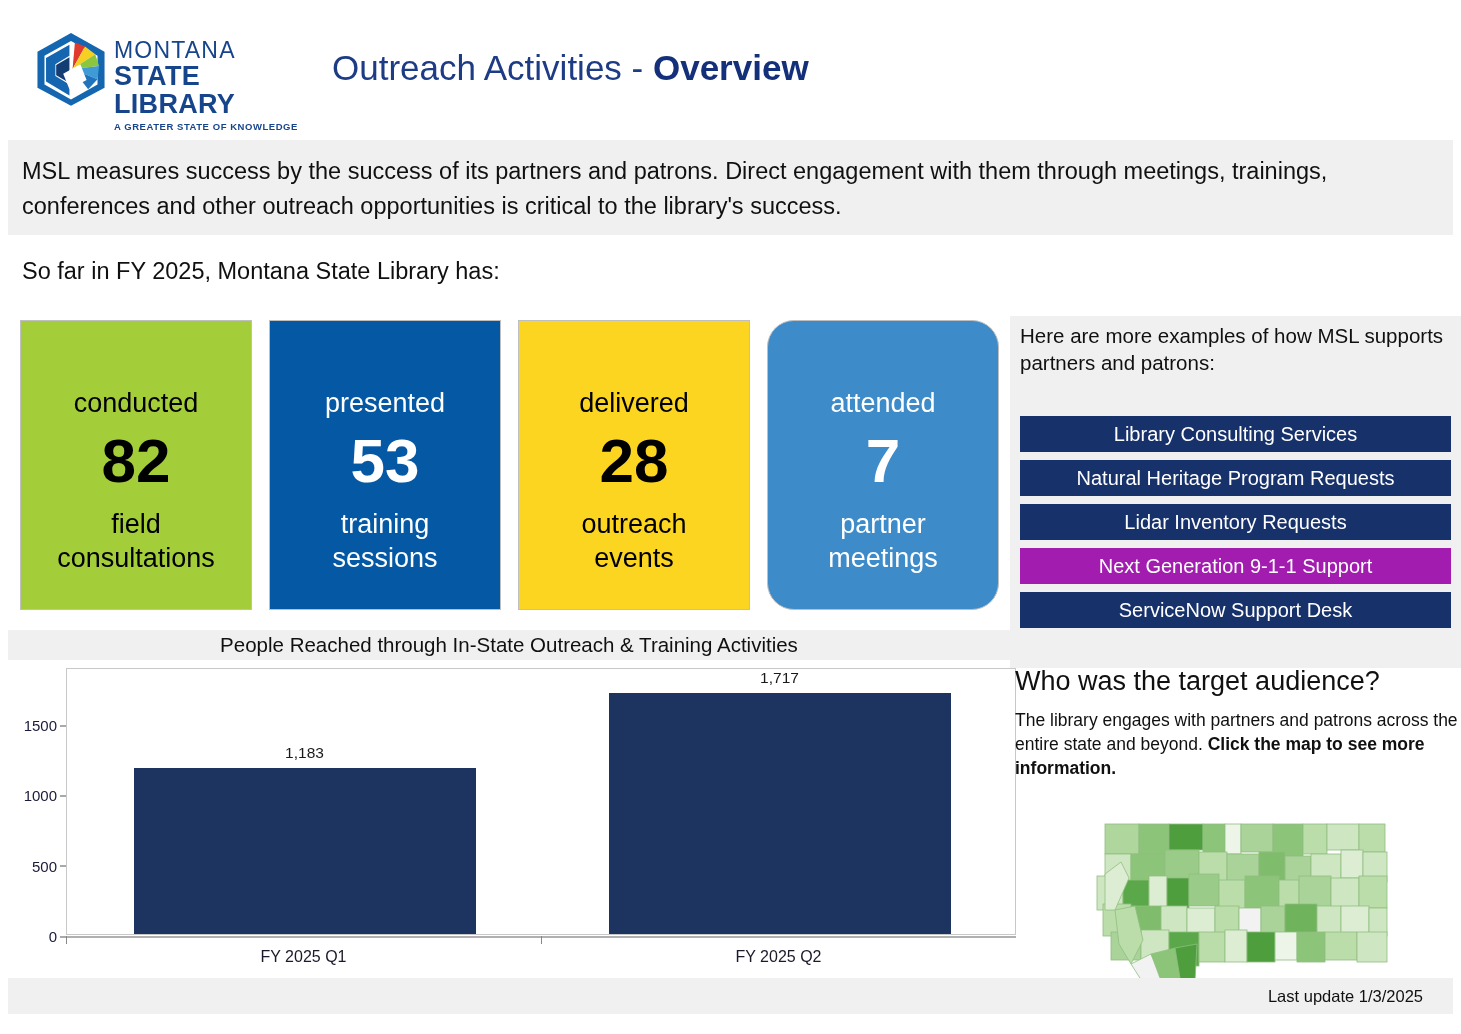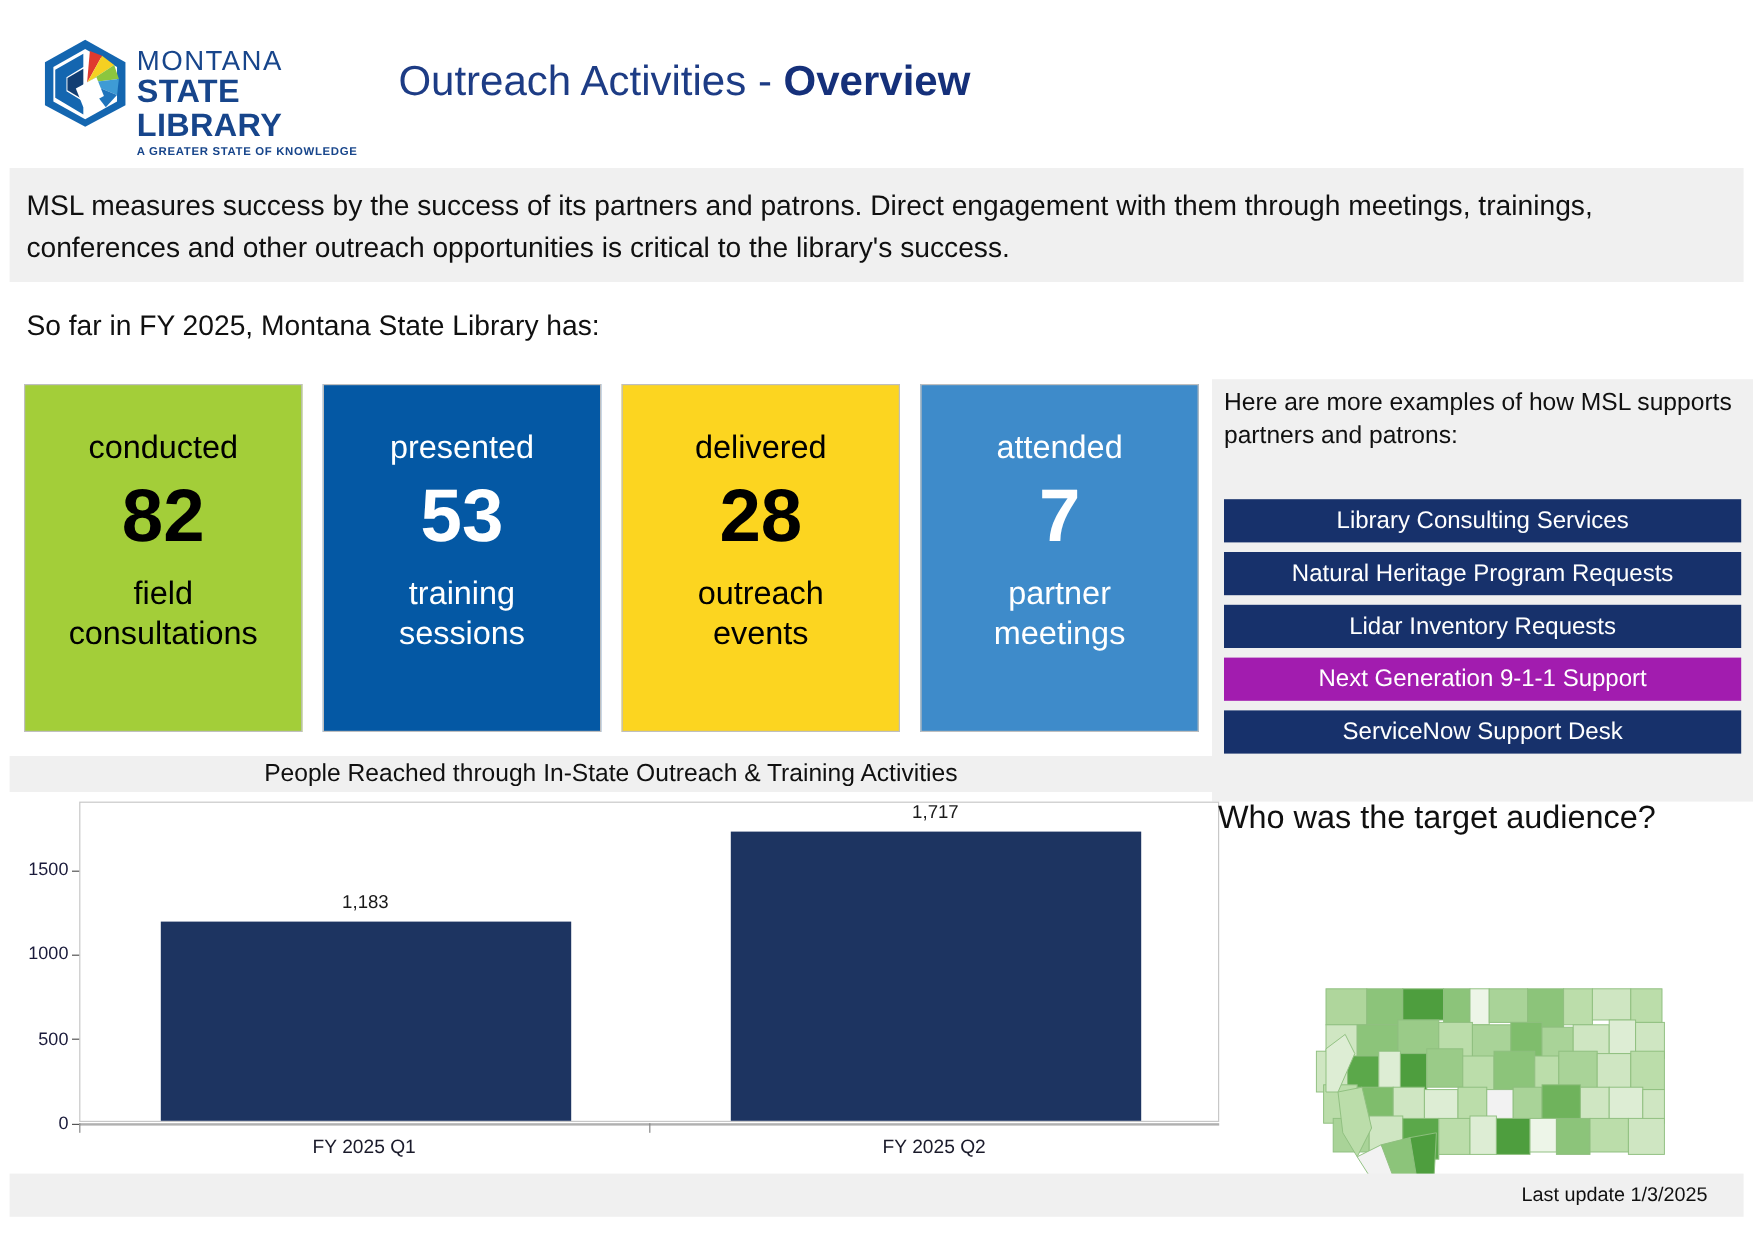--- a/index.html
+++ b/index.html
@@ -57,30 +57,30 @@
   }
 
   
   .kpi-row { position: absolute; left: 0; top: 320px; width: 1010px; height: 298px; }
   .kpi {
     position: absolute; top: 0;
     width: 232px; height: 290px;
     border: 1px solid #BFBFBF;
     display: flex; flex-direction: column;
     align-items: center; justify-content: flex-start;
-    padding-top: 36px;
+    padding-top: 66px;
   }
   .kpi-verb   { font-size: 27px; line-height: 32px; }
   .kpi-number { font-size: 62px; font-weight: bold; line-height: 80px; margin-top: 2px; }
   .kpi-unit   { font-size: 27px; line-height: 34px; text-align: center; margin-top: 6px; white-space: pre-line; }
 
   #kpi-0 { left: 20px;  background: #A3CE39; color: #000000; }
   #kpi-1 { left: 269px; background: #0458A4; color: #FFFFFF; }
   #kpi-2 { left: 518px; background: #FCD520; color: #000000; }
-  #kpi-3 { left: 767px; background: #3E8BCA; color: #FFFFFF; }
+  #kpi-3 { left: 767px; background: #3E8BCA; color: #FFFFFF; border-radius: 27px; }
 
   
   .side-panel {
     position: absolute; left: 1010px; top: 316px;
     width: 451px; height: 352px;
     background: #F0F0F0;
     padding: 6px 10px 0 10px;
   }
   .side-intro { font-size: 20.5px; line-height: 27px; color: #101010; }
   .nav-btn {
@@ -247,20 +247,21 @@
   <div id="x-decor">
       <div class="xtick-mark" style="left: 58px;"></div>
       <div class="xlab" style="left: 295.5px;">FY 2025 Q1</div>
       <div class="xtick-mark" style="left: 533px;"></div>
       <div class="xlab" style="left: 770.5px;">FY 2025 Q2</div>
     </div>
 </div>
 
 <div class="audience">
   <div class="audience-h">Who was the target audience?</div>
+  <div class="audience-p"><span>The library engages with partners and patrons across the entire state and beyond. </span><b>Click the map to see more information.</b></div>
 
   <div class="map-wrap">
     <svg viewBox="0 0 320 175" width="320" height="175">
       <g stroke="#8FBF7F" stroke-width="0.8">
         <rect x="30" y="10" width="34" height="30" fill="#AFD69C"></rect>
         <rect x="64" y="10" width="30" height="30" fill="#8CC47A"></rect>
         <rect x="94" y="10" width="34" height="26" fill="#4E9E3E"></rect>
         <rect x="128" y="10" width="22" height="28" fill="#8CC47A"></rect>
         <rect x="150" y="10" width="16" height="30" fill="#EDF5E8"></rect>
         <rect x="166" y="10" width="32" height="28" fill="#A9D398"></rect>

